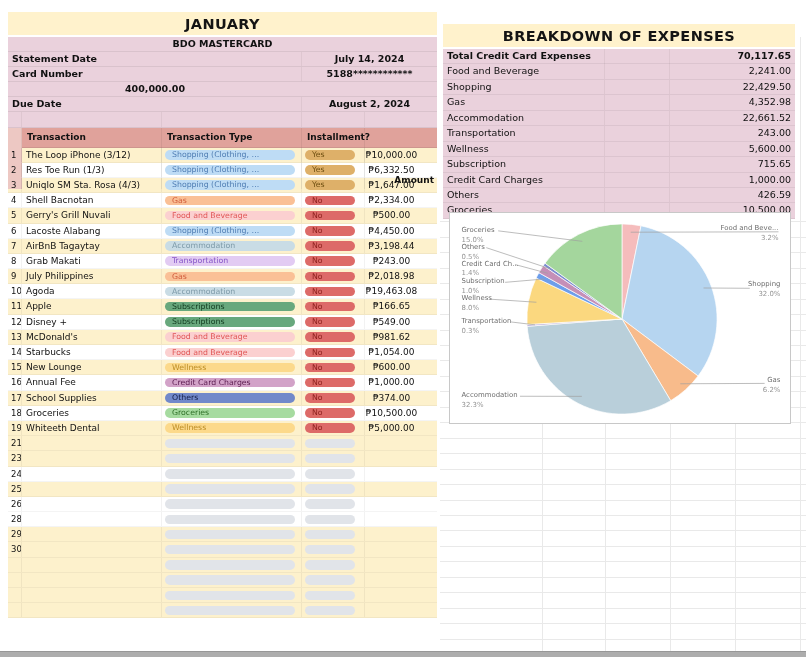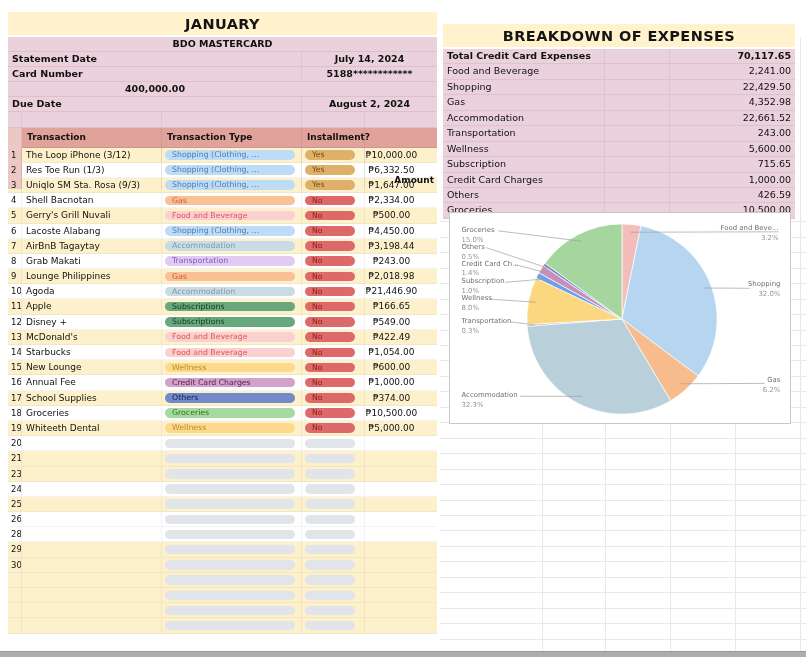--- a/index.html
+++ b/index.html
@@ -151,21 +151,21 @@
         <div class="c type">
           <div class="pill tpill" style="background: rgb(190, 220, 245); color: rgb(79, 125, 179);">Shopping (Clothing, …</div>
         </div>
         <div class="c inst">
           <div class="pill ipill" style="background: rgb(222, 176, 105); color: rgb(110, 78, 16);">Yes</div>
         </div>
         <div class="c amt" style="border-right: none;">₱6,332.50</div>
       </div>
       <div class="trow cream">
         <div class="c num">3</div>
-        <div class="c name">Uniqlo SM Sta. Rosa (9/3)</div>
+        <div class="c name">Uniqlo SM Sta. Rosa (4/3)</div>
         <div class="c type">
           <div class="pill tpill" style="background: rgb(190, 220, 245); color: rgb(79, 125, 179);">Shopping (Clothing, …</div>
         </div>
         <div class="c inst">
           <div class="pill ipill" style="background: rgb(222, 176, 105); color: rgb(110, 78, 16);">Yes</div>
         </div>
         <div class="c amt" style="border-right: none;">₱1,647.00</div>
       </div>
       <div class="trow plain">
         <div class="c num">4</div>
@@ -217,39 +217,39 @@
         <div class="c type">
           <div class="pill tpill" style="background: rgb(226, 203, 243); color: rgb(134, 86, 200);">Transportation</div>
         </div>
         <div class="c inst">
           <div class="pill ipill" style="background: rgb(221, 106, 104); color: rgb(140, 31, 28);">No</div>
         </div>
         <div class="c amt" style="border-right: none;">₱243.00</div>
       </div>
       <div class="trow cream">
         <div class="c num">9</div>
-        <div class="c name">Lounge Philippines</div>
+        <div class="c name">July Philippines</div>
         <div class="c type">
           <div class="pill tpill" style="background: rgb(250, 192, 150); color: rgb(208, 91, 59);">Gas</div>
         </div>
         <div class="c inst">
           <div class="pill ipill" style="background: rgb(221, 106, 104); color: rgb(140, 31, 28);">No</div>
         </div>
         <div class="c amt" style="border-right: none;">₱2,018.98</div>
       </div>
       <div class="trow plain">
         <div class="c num">10</div>
         <div class="c name">Agoda</div>
         <div class="c type">
           <div class="pill tpill" style="background: rgb(201, 220, 229); color: rgb(125, 154, 168);">Accommodation</div>
         </div>
         <div class="c inst">
           <div class="pill ipill" style="background: rgb(221, 106, 104); color: rgb(140, 31, 28);">No</div>
         </div>
-        <div class="c amt" style="border-right: none;">₱21,446.90</div>
+        <div class="c amt" style="border-right: none;">₱19,463.08</div>
       </div>
       <div class="trow cream">
         <div class="c num">11</div>
         <div class="c name">Apple</div>
         <div class="c type">
           <div class="pill tpill" style="background: rgb(104, 168, 125); color: rgb(18, 60, 32);">Subscriptions</div>
         </div>
         <div class="c inst">
           <div class="pill ipill" style="background: rgb(221, 106, 104); color: rgb(140, 31, 28);">No</div>
         </div>
@@ -268,21 +268,21 @@
       </div>
       <div class="trow cream">
         <div class="c num">13</div>
         <div class="c name">McDonald's</div>
         <div class="c type">
           <div class="pill tpill" style="background: rgb(251, 208, 208); color: rgb(224, 86, 86);">Food and Beverage</div>
         </div>
         <div class="c inst">
           <div class="pill ipill" style="background: rgb(221, 106, 104); color: rgb(140, 31, 28);">No</div>
         </div>
-        <div class="c amt" style="border-right: none;">₱422.49</div>
+        <div class="c amt" style="border-right: none;">₱981.62</div>
       </div>
       <div class="trow plain">
         <div class="c num">14</div>
         <div class="c name">Starbucks</div>
         <div class="c type">
           <div class="pill tpill" style="background: rgb(251, 208, 208); color: rgb(224, 86, 86);">Food and Beverage</div>
         </div>
         <div class="c inst">
           <div class="pill ipill" style="background: rgb(221, 106, 104); color: rgb(140, 31, 28);">No</div>
         </div>
@@ -335,31 +335,20 @@
       <div class="trow cream">
         <div class="c num">19</div>
         <div class="c name">Whiteeth Dental</div>
         <div class="c type">
           <div class="pill tpill" style="background: rgb(252, 217, 139); color: rgb(188, 141, 37);">Wellness</div>
         </div>
         <div class="c inst">
           <div class="pill ipill" style="background: rgb(221, 106, 104); color: rgb(140, 31, 28);">No</div>
         </div>
         <div class="c amt" style="border-right: none;">₱5,000.00</div>
-      </div>
-      <div class="trow plain">
-        <div class="c num">20</div>
-        <div class="c name"></div>
-        <div class="c type">
-          <div class="pill tpill empty"></div>
-        </div>
-        <div class="c inst">
-          <div class="pill ipill empty"></div>
-        </div>
-        <div class="c amt" style="border-right: none;"></div>
       </div>
       <div class="trow cream">
         <div class="c num">21</div>
         <div class="c name"></div>
         <div class="c type">
           <div class="pill tpill empty"></div>
         </div>
         <div class="c inst">
           <div class="pill ipill empty"></div>
         </div>

